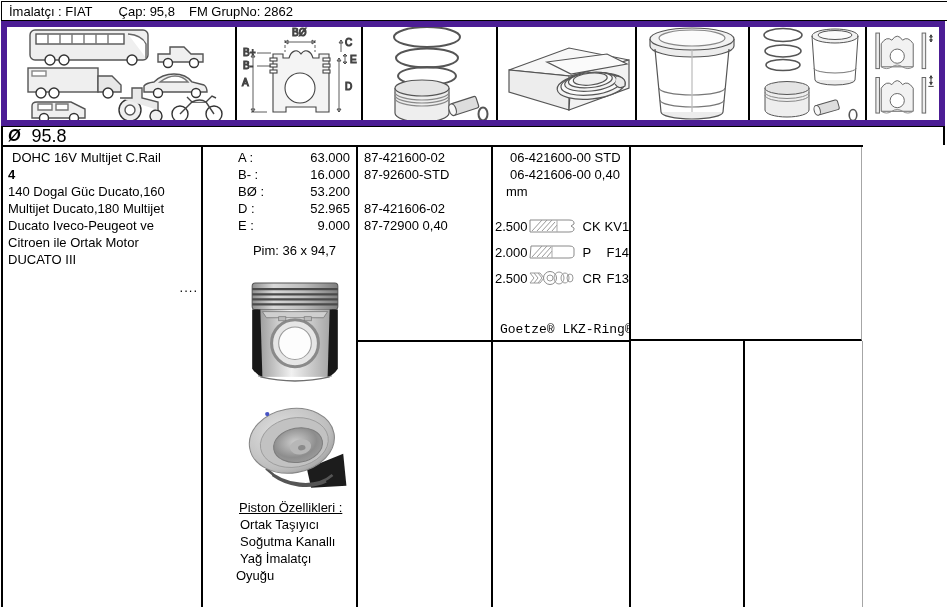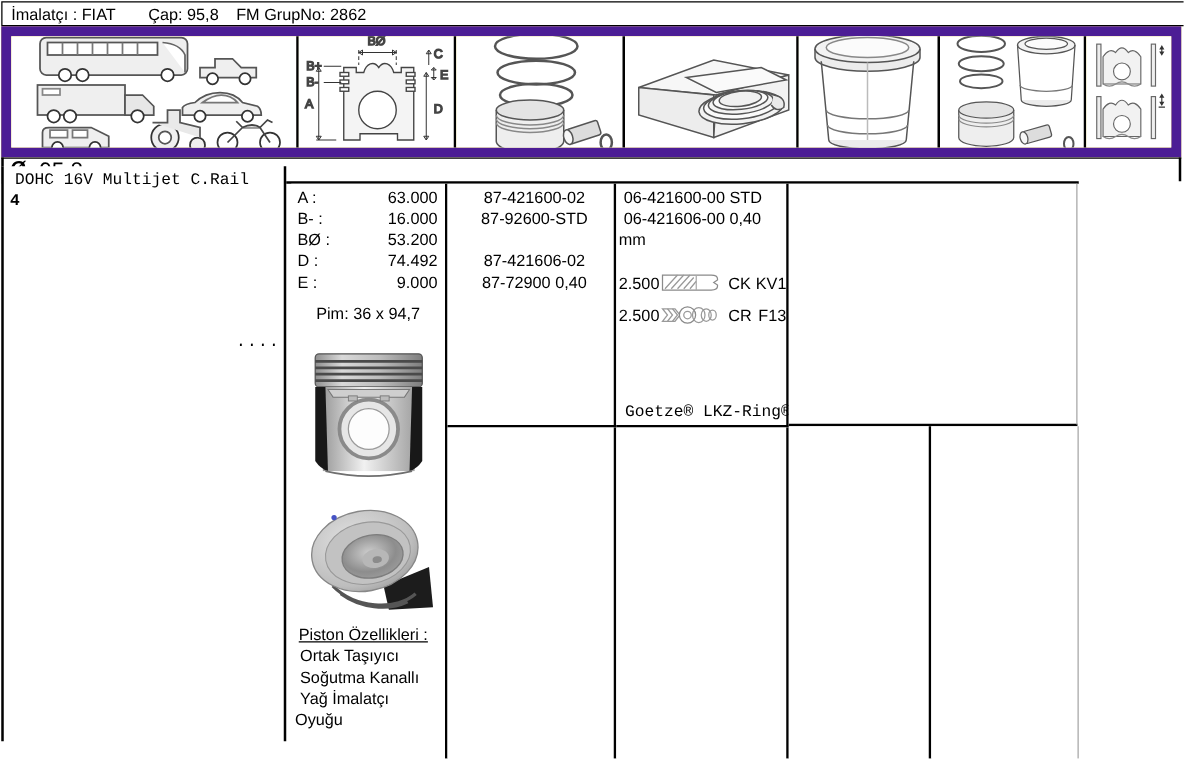--- a/index.html
+++ b/index.html
@@ -6,59 +6,59 @@
   body{font-family:"Liberation Sans","DejaVu Sans",sans-serif;color:#000;}
   .page{position:relative;width:947px;height:607px;background:#fff;overflow:hidden;}
 
   
   .titlebar{position:absolute;left:1px;top:1px;width:942px;height:18px;border:1px solid #000;
     display:flex;align-items:center;font-size:13px;padding-left:7px;box-sizing:content-box;background:#fff;}
   .titlebar .seg1{margin-right:26px;}
   .titlebar .seg2{margin-right:14px;}
 
   
-  .imgrow{position:absolute;left:1px;top:21px;width:944px;height:105px;border:8px solid #4c1d95;
-    box-sizing:border-box;display:grid;grid-template-columns:230px 126px 135px 139px 113px 117px 1fr;background:#fde047;}
+  .imgrow{position:absolute;left:1px;top:21px;width:944px;height:105px;border:6px solid #4c1d95;
+    box-sizing:border-box;display:grid;grid-template-columns:230px 126px 135px 139px 113px 117px 1fr;background:#a21caf;}
   .imgcell{border-right:2px solid #000;display:flex;align-items:center;justify-content:center;overflow:hidden;background:#fff;}
   .imgcell:last-child{border-right:none;}
 
   
   .borerow{position:absolute;left:1px;top:126px;width:944px;height:19px;border-left:2px solid #000;
     border-right:2px solid #000;border-top:1px solid #000;box-sizing:border-box;display:flex;align-items:center;background:#fff;}
   .borerow .sym{font-weight:bold;font-style:italic;font-size:16px;margin-left:5px;}
   .borerow .val{font-size:18px;margin-left:11px;}
   .tabletop{position:absolute;left:1px;top:145px;width:862px;height:2px;background:#000;}
 
   
   .cell{position:absolute;box-sizing:border-box;background:#fff;font-size:13px;line-height:17px;}
   .bR{border-right:2px solid #000;}
   .bRg{border-right:1px solid #a6a6a6;}
   .bB{border-bottom:2px solid #000;}
   .bL{border-left:2px solid #000;}
 
-  .cellA{left:1px;top:133px;width:228px;height:460px;padding:2px 5px 0 5px;font-family:Liberation Mono, monospace;}
+  .cellA{left:1px;top:147px;width:202px;height:460px;padding:2px 5px 0 5px;}
   .cellA .l1{padding-left:4px;}
   .dots{position:absolute;right:3px;top:132px;letter-spacing:1px;font-size:13px;}
 
   .cellB{left:233px;top:147px;width:125px;height:460px;}
   .dimrow{display:flex;padding:0 6px 0 5px;}
   .dimrow .dv{margin-left:auto;}
   .pinline{text-align:center;margin-top:8px;}
   .photo1{position:absolute;left:12px;top:133px;}
   .photo2{position:absolute;left:7px;top:251px;}
   .features{position:absolute;left:3px;top:352px;white-space:nowrap;}
   .features .ft{text-decoration:underline;padding-left:3px;}
   .features .fl{padding-left:4px;}
   .features .fl0{padding-left:0;}
 
-  .cellC1{left:358px;top:147px;width:135px;height:195px;padding:2px 0 0 6px;text-align:center;}
+  .cellC1{left:358px;top:147px;width:135px;height:195px;padding:2px 0 0 6px;}
   .cellC2{left:358px;top:342px;width:135px;height:265px;}
   .blankline{height:17px;}
 
-  .cellD1{left:493px;top:147px;width:138px;height:195px;padding:2px 0 0 2px;}
+  .cellD1{left:493px;top:147px;width:138px;height:195px;padding:2px 0 0 13px;}
   .cellD2{left:493px;top:342px;width:138px;height:265px;}
   .cellD1 .pn{padding-left:4px;}
   .ringrows{position:absolute;left:2px;top:66px;width:134px;}
   .ringrow{display:flex;align-items:center;height:26px;}
   .ringrow .rh{width:34px;}
   .ringrow .ricon{width:48px;height:18px;flex:0 0 auto;}
   .ringrow .rt{width:24px;padding-left:7px;}
   .ringrow .rc{padding-left:4px;}
   .brand{position:absolute;left:7px;bottom:2px;white-space:nowrap;font-family:Liberation Mono, monospace;}
 
@@ -255,40 +255,41 @@
 
   <div class="borerow">
     <span class="sym">Ø</span>
     <span class="val">95.8</span>
   </div>
   <div class="tabletop"></div>
 
   <div class="cell cellA bL bR">
     <div class="l1">DOHC 16V Multijet C.Rail</div>
     <div style="font-weight:bold">4</div>
+    <div>140 Dogal Güc Ducato,160 Multijet Ducato,180 Multijet Ducato Iveco-Peugeot ve Citroen ile Ortak Motor DUCATO III</div>
     <div class="dots">....</div>
   </div>
 
   <div class="cell cellB bR" style="position:absolute;">
     <div style="padding-top:2px">
       <div class="dimrow">
           <span>A :</span>
           <span class="dv">63.000</span>
         </div>
       <div class="dimrow">
           <span>B- :</span>
           <span class="dv">16.000</span>
         </div>
       <div class="dimrow">
           <span>BØ :</span>
           <span class="dv">53.200</span>
         </div>
       <div class="dimrow">
           <span>D :</span>
-          <span class="dv">74.492</span>
+          <span class="dv">52.965</span>
         </div>
       <div class="dimrow">
           <span>E :</span>
           <span class="dv">9.000</span>
         </div>
       <div class="pinline">Pim: 36 x 94,7</div>
     </div>
 
     <div class="photo1">
       <svg width="100" height="104" viewBox="0 0 96 102">
@@ -374,20 +375,30 @@
         <span class="rh">2.500</span>
         <svg class="ricon" viewBox="0 0 48 18" fill="none" stroke="#999" stroke-width="1">
           <path d="M2 3 h39 q5 0 5 3 v1 l-3 2 3 2 v1 q0 3 -5 3 h-39 z" fill="#fff" stroke="#8a8a8a"></path>
           <path d="M4 14 l10 -11 M9 14 l10 -11 M14 14 l10 -11 M19 14 l8 -9 M24 14 l5 -6"></path>
           <path d="M29 3 v12" stroke="#aaa"></path>
         </svg>
         <span class="rt">CK</span>
         <span class="rc">KV1</span>
       </div>
       <div class="ringrow">
+        <span class="rh">2.000</span>
+        <svg class="ricon" viewBox="0 0 48 18" fill="none" stroke="#999" stroke-width="1">
+          <path d="M3 3 h38 q5 0 5 3 v6 q0 3 -5 3 h-39 z" fill="#fff" stroke="#8a8a8a"></path>
+          <path d="M4 14 l10 -11 M9 14 l10 -11 M14 14 l9 -10 M19 14 l5 -6"></path>
+          <path d="M24 3 v12" stroke="#aaa"></path>
+        </svg>
+        <span class="rt">P</span>
+        <span class="rc">F14</span>
+      </div>
+      <div class="ringrow">
         <span class="rh">2.500</span>
         <svg class="ricon" viewBox="0 0 48 18" fill="none" stroke="#999" stroke-width="1">
           <path d="M2 4 h10 l4 5 -4 5 h-10 l4 -5 z" fill="#fff" stroke="#9a9a9a"></path>
           <path d="M6 4 l4 5 -4 5 M10 4 l4 5 -4 5"></path>
           <circle cx="22" cy="9" r="6.5" fill="#fff" stroke="#8a8a8a"></circle>
           <circle cx="22" cy="9" r="3"></circle>
           <ellipse cx="31" cy="9" rx="5" ry="6"></ellipse>
           <ellipse cx="37" cy="9" rx="4" ry="5"></ellipse>
           <ellipse cx="42" cy="9" rx="3" ry="4"></ellipse>
         </svg>

